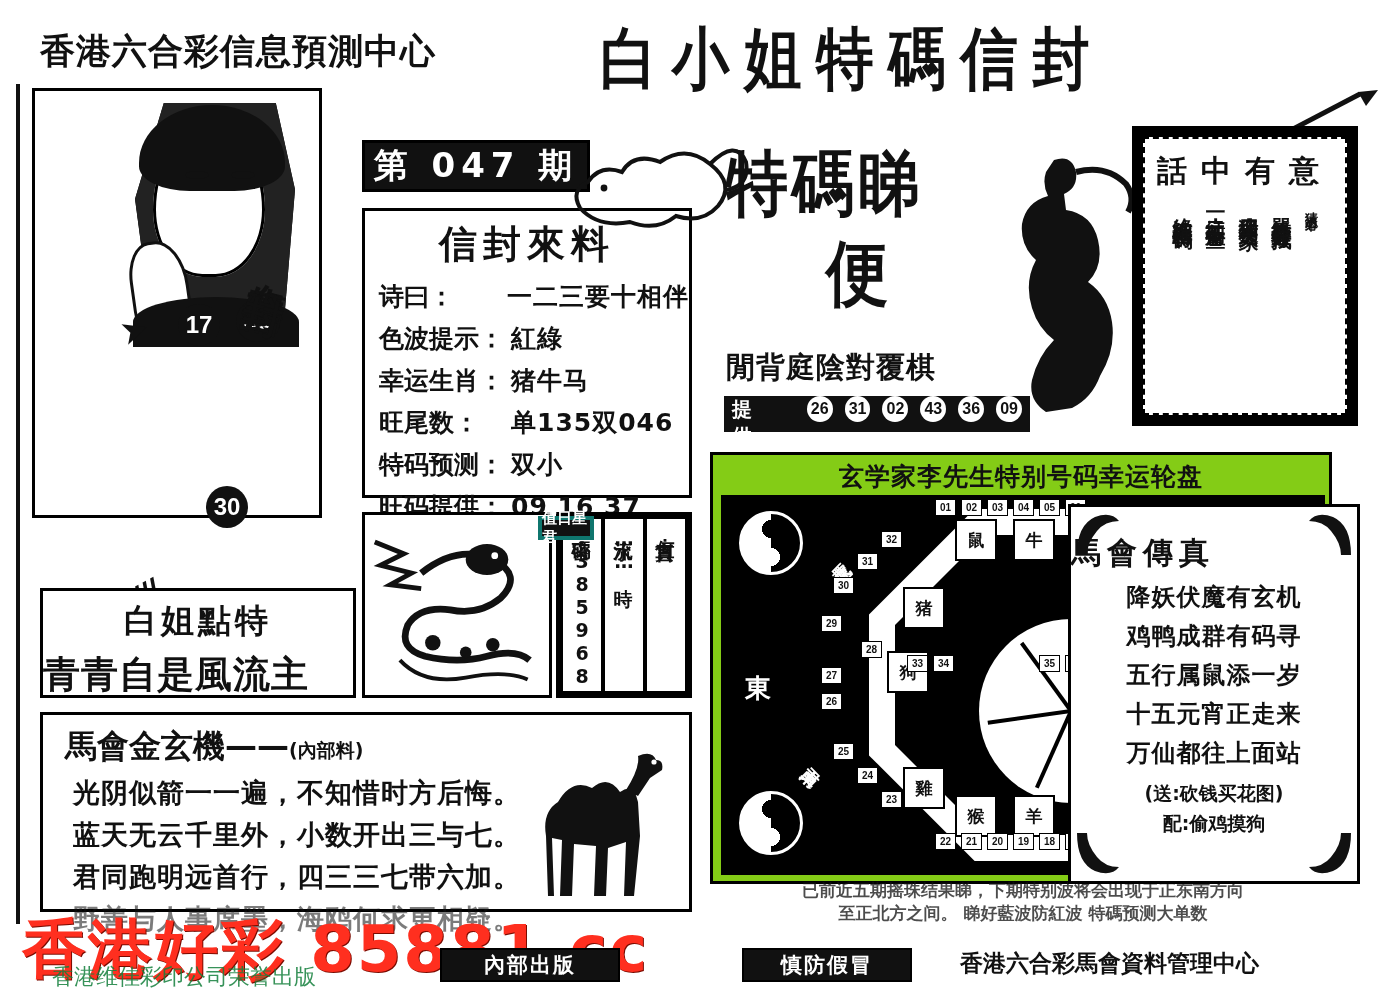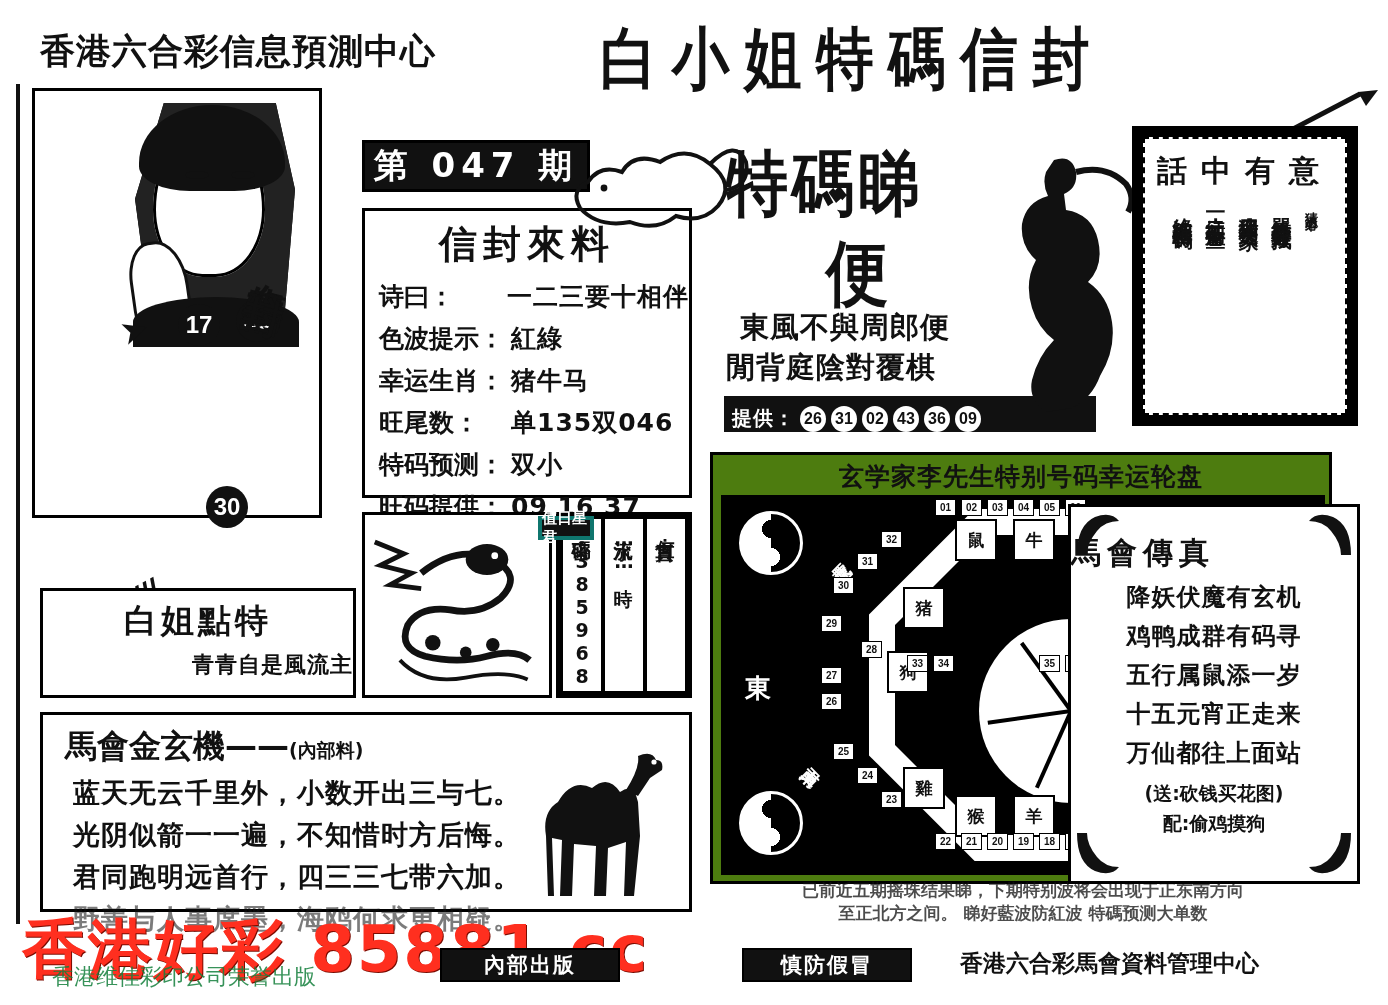--- a/index.html
+++ b/index.html
@@ -94,21 +94,21 @@
     transform:rotate(-28deg); color:#111;
   }
 
   
   .baijie-box { left:40px; top:588px; width:316px; height:110px; }
   .baijie-t1 {
     text-align:center; font-size:33px; font-weight:bold; color:#111;
     margin-top:8px; letter-spacing:4px;
   }
   .baijie-t2 {
-    text-align:right; font-size:22px; font-weight:bold; color:#111;
+    text-align:left; font-size:37px; font-weight:bold; color:#111;
     margin-top:6px; letter-spacing:1px;
   }
 
   
   .period {
     position:absolute; left:362px; top:140px; width:228px; height:52px;
     background:#111; color:#fff;
     display:flex; align-items:center; justify-content:center;
     font-size:34px; font-weight:bold; letter-spacing:6px;
     border:3px solid #000;
@@ -181,23 +181,23 @@
   }
   .tm-l1 {
     position:absolute; left:740px; top:308px;
     font-size:29px; font-weight:bold; color:#111; letter-spacing:1px;
   }
   .tm-l2 {
     position:absolute; left:726px; top:348px;
     font-size:29px; font-weight:bold; color:#111; letter-spacing:1px;
   }
   .supply {
-    position:absolute; left:724px; top:396px; width:372px; height:36px;
-    background:#111; color:#fff; display:flex; align-items:flex-end;
-    padding:0 8px; gap:5px;
+    position:absolute; left:724px; top:396px; width:306px; height:36px;
+    background:#111; color:#fff; display:flex; align-items:flex-start;
+    padding:0 8px; gap:12px;
   }
   .supply .lbl { font-size:20px; font-weight:bold; letter-spacing:1px; }
   .supply .n {
     width:26px; height:26px; border-radius:50%;
     background:#fff; color:#111; font-size:16px; font-weight:bold;
     display:flex; align-items:center; justify-content:center;
     font-family:"Liberation Sans", sans-serif;
   }
 
   
@@ -220,21 +220,21 @@
   .sb-cols span {
     writing-mode:vertical-rl; text-orientation:upright;
     font-size:20px; font-weight:bold; color:#111; letter-spacing:2px;
   }
   .sb-cols span.tiny { font-size:13px; }
   .pen {
     position:absolute; left:1262px; top:88px; width:120px; height:60px;
   }
 
   
-  .wheel-box { left:710px; top:452px; width:622px; height:432px; background:#4d7c0f; }
+  .wheel-box { left:710px; top:452px; width:622px; height:432px; background:#84cc16; }
   .wheel-title {
     text-align:center; font-size:25px; font-weight:bold; color:#111;
     margin-top:5px; letter-spacing:1px;
   }
   .wheel-canvas {
     position:absolute; left:8px; top:40px; width:604px; height:380px;
     background:#000;
   }
   .yin {
     position:absolute; width:64px; height:64px; border-radius:50%;
@@ -394,22 +394,22 @@
 
   <div class="box baijie-box">
     <div class="baijie-t1">白姐點特</div>
     <div class="baijie-t2">青青自是風流主</div>
   </div>
 
   <div class="box horse-box">
     <div class="hb-title">
       <span>馬會金玄機</span><span>——</span><span class="small">(內部料)</span>
     </div>
+    <div class="hb-line">光阴似箭一一遍，不知惜时方后悔。</div>
     <div class="hb-line">蓝天无云千里外，小数开出三与七。</div>
-    <div class="hb-line">光阴似箭一一遍，不知惜时方后悔。</div>
     <div class="hb-line">君同跑明远首行，四三三七带六加。</div>
     <div class="hb-line last">野善与人事席墨，海鸥何求更相疑。</div>
   </div>
 
   <svg class="camel" viewBox="0 0 190 195">
     <path d="M60 180 L58 120 Q54 96 70 86 Q84 62 104 72 Q120 58 132 76 Q146 66 150 86
              L152 120 L146 180 L136 180 L138 126 L120 132 L118 180 L106 180 L108 130
              L86 128 L84 180 L72 180 L74 124 L64 122 L66 180 Z
              M138 74 Q152 52 150 40 Q164 34 168 44 Q176 44 174 54 L162 62 L150 80 Z" fill="#111"></path>
     <circle cx="166" cy="46" r="2.6" fill="#fff"></circle>
@@ -476,21 +476,20 @@
     <div class="strip">
         <span>流水……時</span>
       </div>
     <div class="strip">
         <span>何真言：</span>
       </div>
   </div>
 
   <div class="tm-title">特碼睇</div>
   <div class="tm-title2">便</div>
-  <div class="tm-l1">東風不與周郎便</div>
   <div class="tm-l2">閒背庭陰對覆棋</div>
 
   <div class="supply">
     <span class="lbl">提供：</span>
     <span class="n">26</span>
     <span class="n">31</span>
     <span class="n">02</span>
     <span class="n">43</span>
     <span class="n">36</span>
     <span class="n">09</span>

